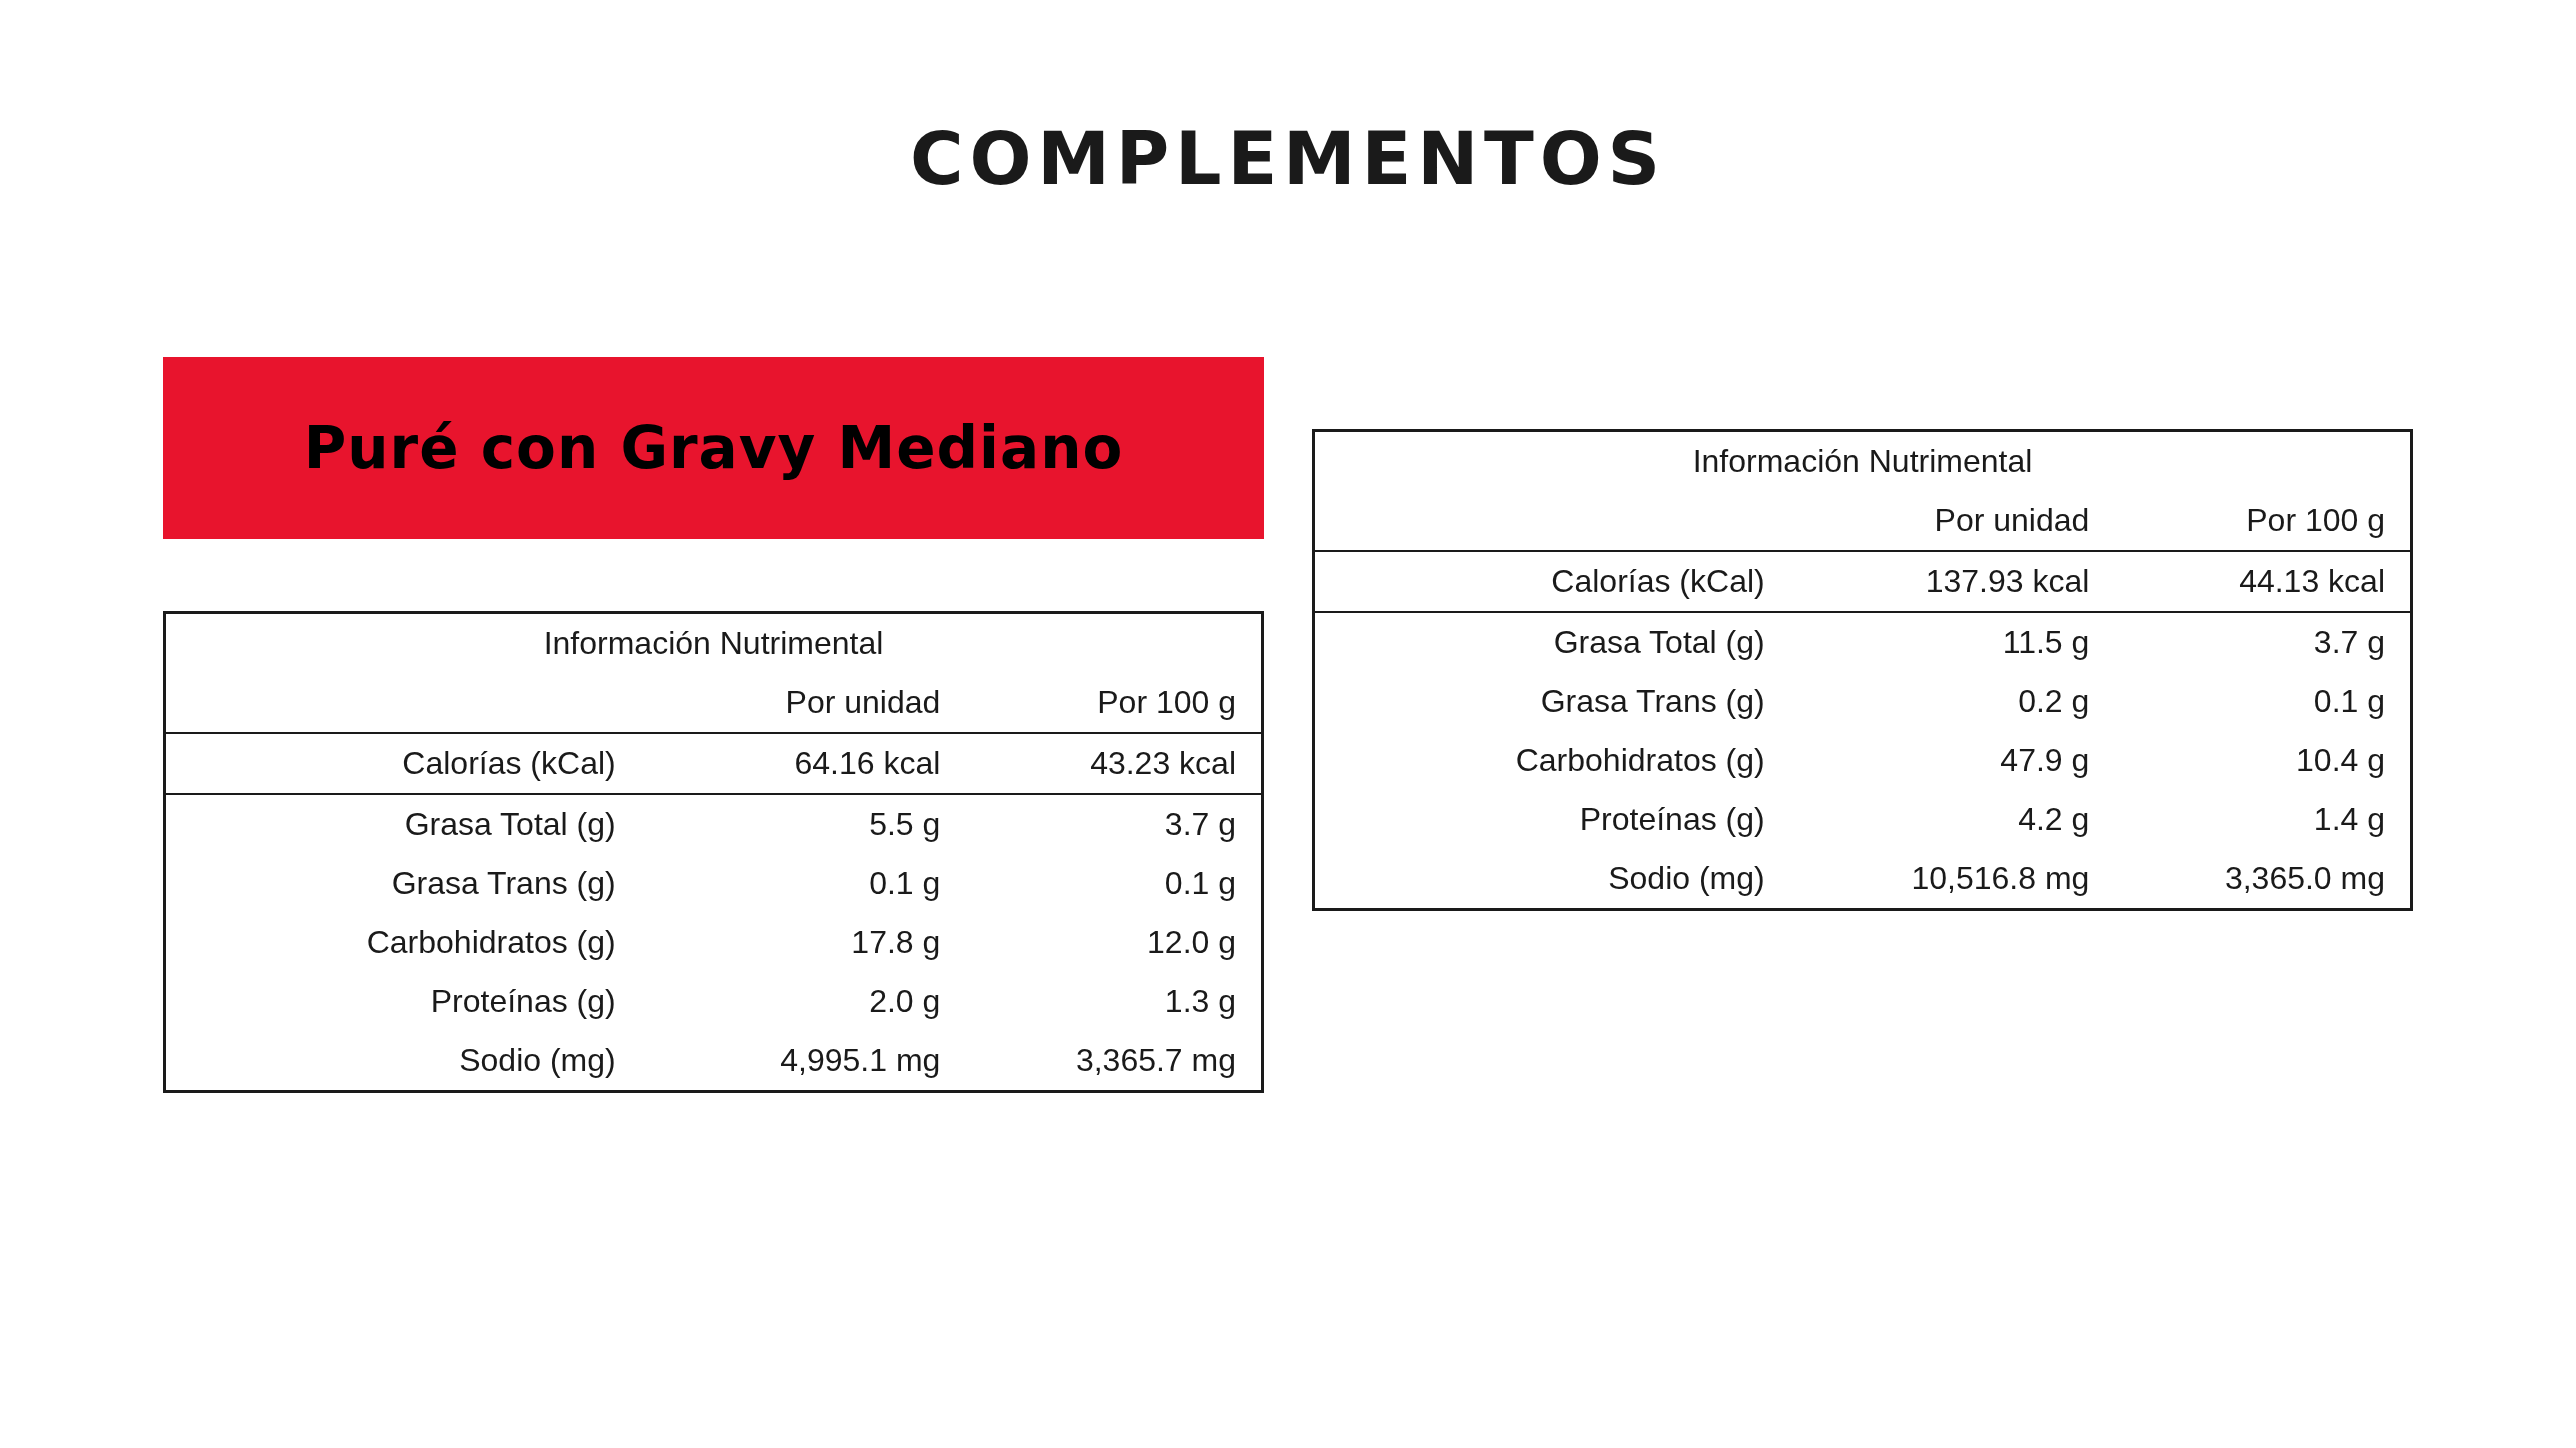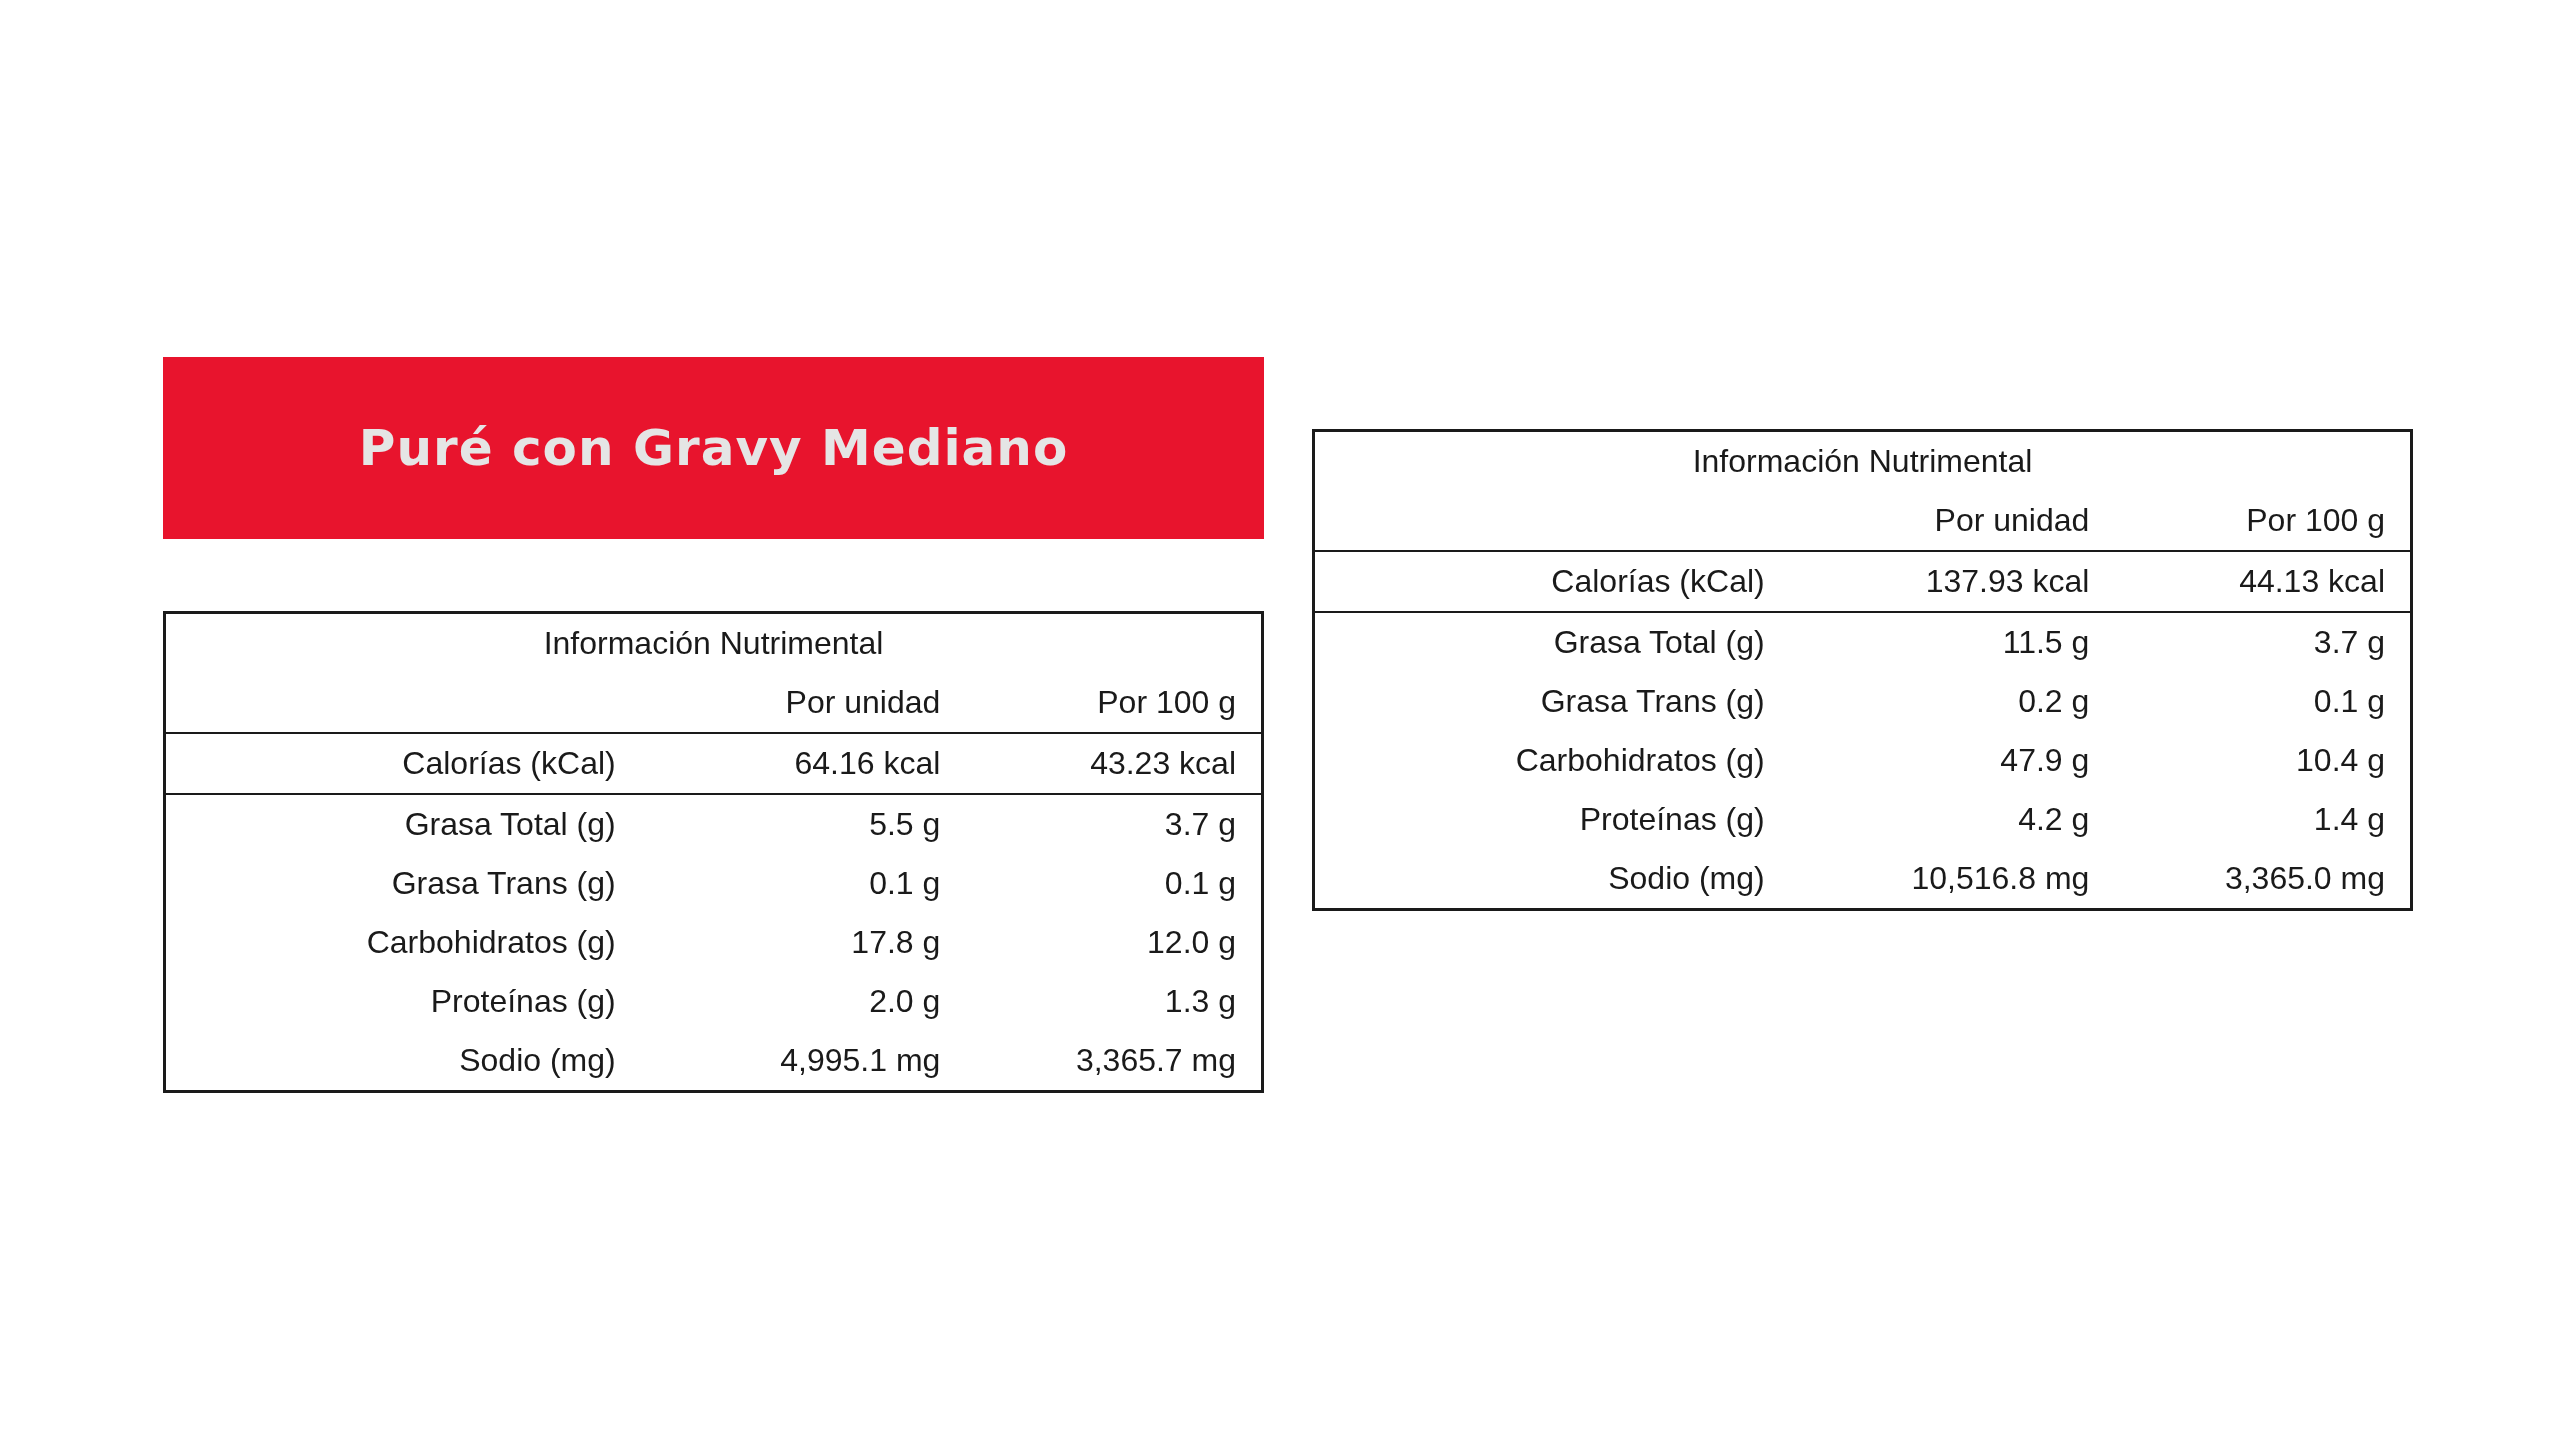--- a/index.html
+++ b/index.html
@@ -52,24 +52,24 @@
     background: #e8142d;
     height: 182px;
     display: flex;
     align-items: center;
     justify-content: center;
     padding: 0 29px;
     box-sizing: border-box;
   }
 
   .card-banner-text {
-    color: #e5e5e5;
+    color: #000000;
     font-family: "DejaVu Sans", sans-serif;
     font-weight: 700;
-    font-size: 50px;
+    font-size: 58px;
     letter-spacing: 1px;
     text-align: center;
     line-height: 1.05;
   }
 
   .nutri-table {
     margin-top: 72px;
     border: 3.9px solid #1a1a1a;
     box-sizing: border-box;
     width: 1101px;
@@ -128,20 +128,21 @@
   .nt-row .val {
     text-align: right;
     padding-right: 25px !important;
   }
 </style>
 </head>
 <body>
 
 <div class="page">
 
+  <div class="page-title">COMPLEMENTOS</div>
 
   <div class="cards">
 
     <div class="card">
       <div class="card-banner">
         <div class="card-banner-text">Puré con Gravy Mediano</div>
       </div>
 
       <div class="nutri-table">
         <table class="nt">

